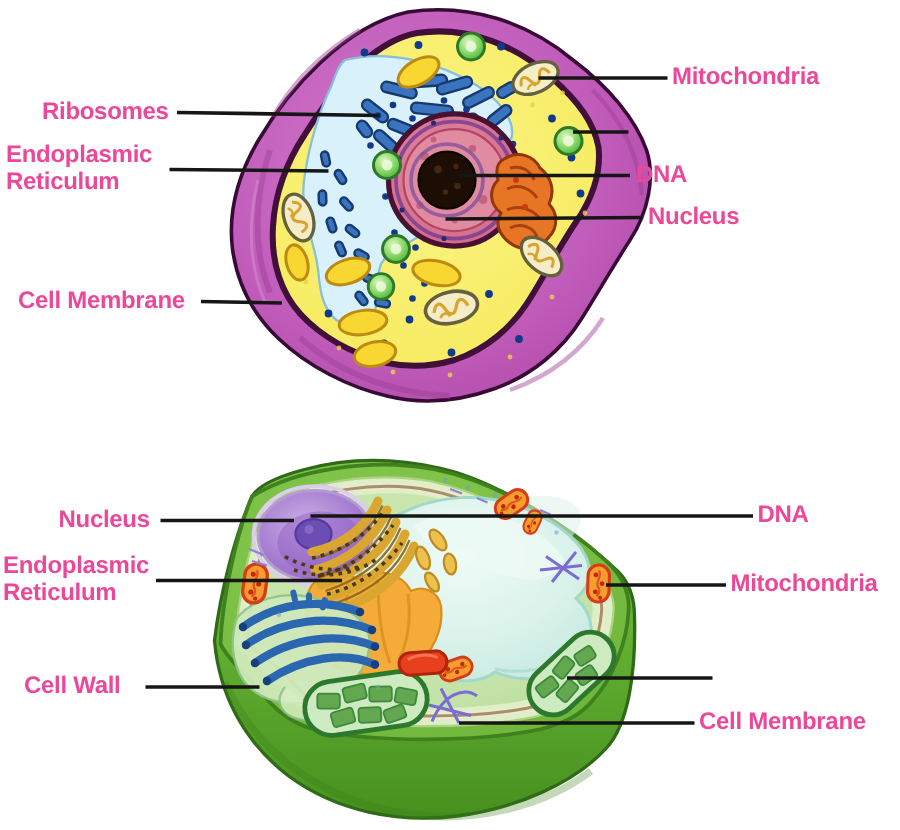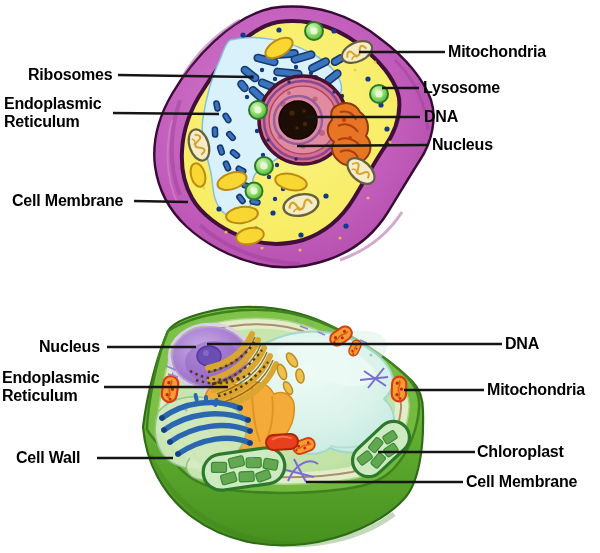--- a/index.html
+++ b/index.html
@@ -1,20 +1,20 @@
 <!DOCTYPE html>
 <html><head>
 <meta charset="utf-8">
 <style>
   html,body{margin:0;padding:0;background:#ffffff;}
   .stage{position:relative;width:600px;height:553px;background:#ffffff;overflow:hidden;
          font-family:"Liberation Sans", sans-serif;}
   .art{position:absolute;left:0;top:0;}
   .label{position:absolute;font-weight:bold;font-size:16px;line-height:18px;
-         color:#000000;white-space:nowrap;letter-spacing:-0.2px;}
+         color:#ec4899;white-space:nowrap;letter-spacing:-0.2px;}
   .label.wrap{white-space:normal;width:114px;}
 </style>
 </head>
 <body>
 
 <div class="stage">
 
 <svg class="art" width="600" height="553" viewBox="0 0 600 553">
   <defs>
     <radialGradient id="gAO" cx="0.42" cy="0.4" r="0.8">
@@ -435,25 +435,23 @@
     <line x1="404" y1="390" x2="484" y2="390"></line>
     <line x1="378" y1="452" x2="475" y2="452"></line>
     <line x1="306" y1="482" x2="463" y2="482"></line>
   </g>
 </svg>
 
 <div class="label" style="left:28px;top:66px">Ribosomes</div>
 <div class="label wrap" style="left:4px;top:95px">Endoplasmic Reticulum</div>
 <div class="label" style="left:12px;top:192px">Cell Membrane</div>
 <div class="label" style="left:448px;top:43px">Mitochondria</div>
-<div class="label" style="left:423px;top:79px">Lysosome</div>
 <div class="label" style="left:424px;top:108px">DNA</div>
 <div class="label" style="left:432px;top:136px">Nucleus</div>
 
 <div class="label" style="left:39px;top:338px">Nucleus</div>
 <div class="label wrap" style="left:2px;top:369px">Endoplasmic Reticulum</div>
 <div class="label" style="left:16px;top:449px">Cell Wall</div>
 <div class="label" style="left:505px;top:335px">DNA</div>
 <div class="label" style="left:487px;top:381px">Mitochondria</div>
-<div class="label" style="left:477px;top:443px">Chloroplast</div>
 <div class="label" style="left:466px;top:473px">Cell Membrane</div>
 
 </div>
 
 </body></html>

